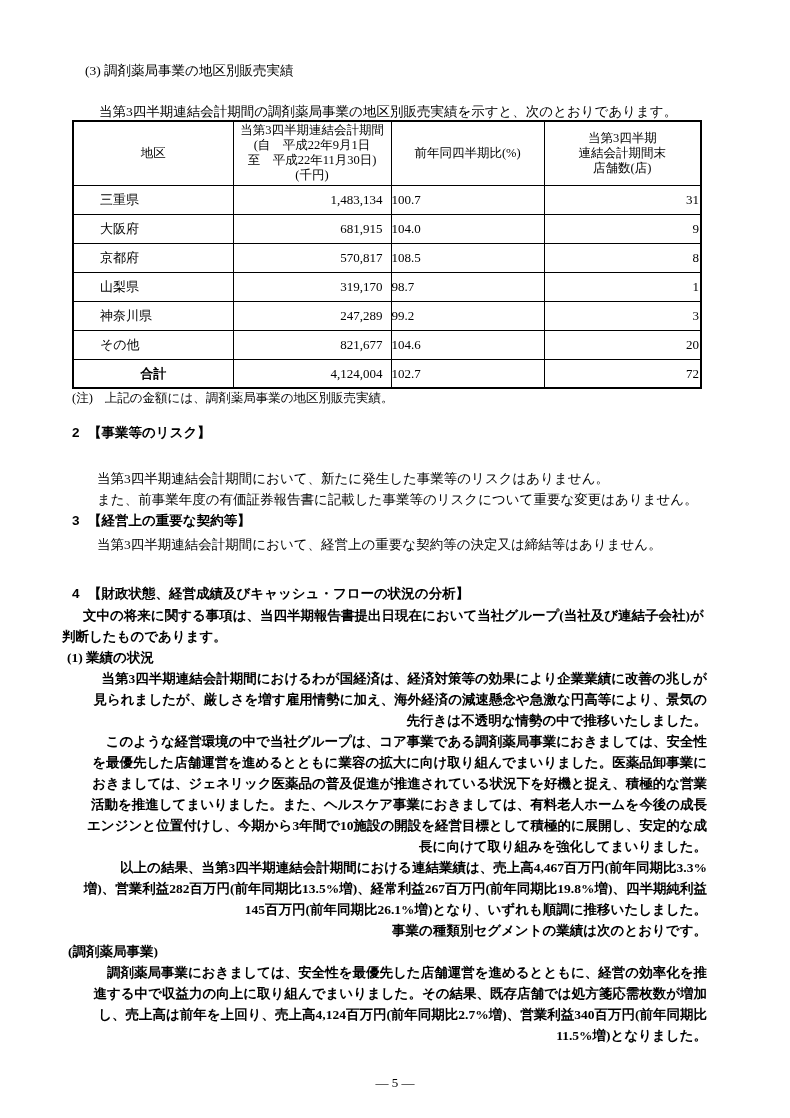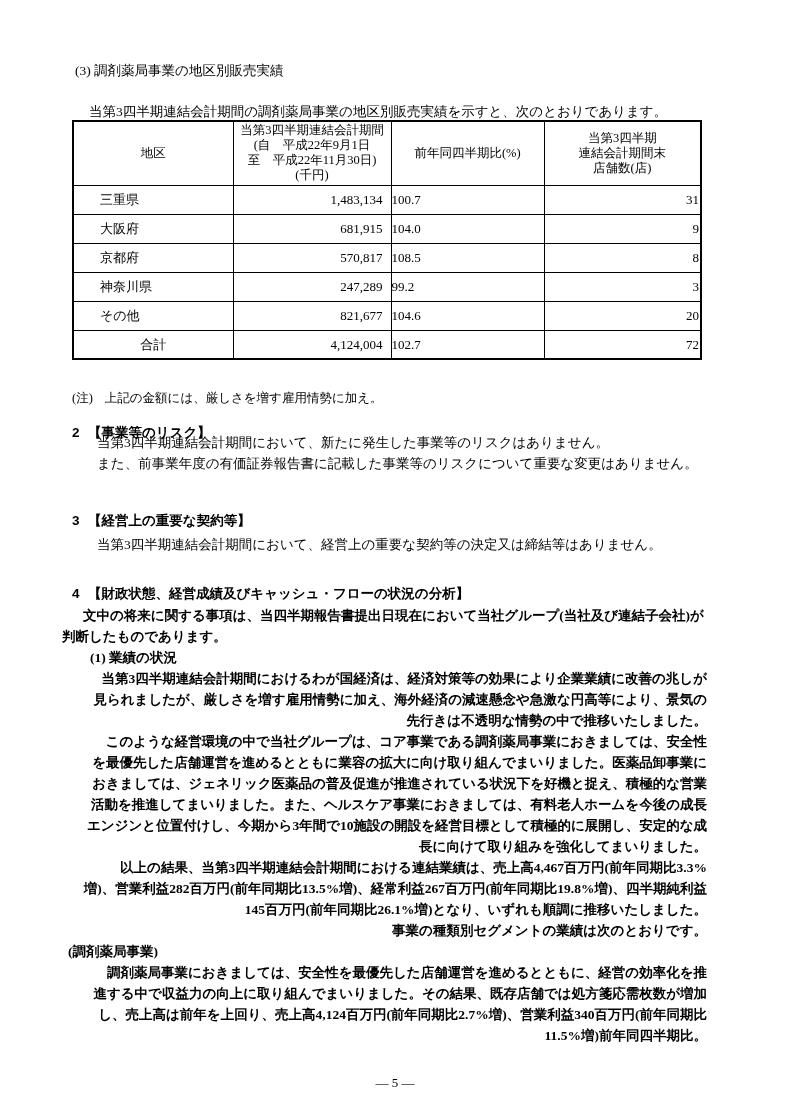--- a/index.html
+++ b/index.html
@@ -37,50 +37,50 @@
     height:64px;
     text-align:center;
     font-size:12.5px;
     line-height:15px;
   }
   tr.data td { height:29px; }
   td.region { text-align:left; padding-left:26px; }
   td.amount { text-align:right; padding-right:8px;margin-left:30px; }
   td.yoy    { text-align:left; padding-right:8px;margin-top:41px; }
   td.stores { text-align:right; padding-right:1px; }
-  tr.total td.region { text-align:center; padding-left:0; }
+  tr.total td.region { text-align:center; padding-left:0;font-weight:bold; }
 
   .note { font-size:12.5px; }
   .note .note-label { margin-right:12px; }
 
   
   .sec-heading {
     display:flex;
     font-family:"Liberation Sans","DejaVu Sans",sans-serif;
     font-weight:bold;
     font-size:13.5px;
     line-height:18px;
   }
   .sec-heading .sec-num { width:26px; padding-left:10px; }
 
   .indent-body { }          
   .flow { width:645px; }    
   .flow p.lead   { text-indent:21px; }
-  .flow .subhead { margin-left:28px; }
+  .flow .subhead { margin-left:5px; }
   .flow p.body-p { margin-left:21px; text-indent:14px;text-align:right; }
   .flow .seg-label { margin-left:6px; }
 
   .footer { width:790px; text-align:center; font-size:13px; }
 </style>
 </head>
 <body>
 
 <div class="page">
 
-  <div class="abs" style="left:52px; top:60px; width:645px;">
+  <div class="abs" style="left:62px; top:60px; width:645px;">
     <div class="hdr-line1">(3) 調剤薬局事業の地区別販売実績</div>
     <div class="hdr-line2">当第3四半期連結会計期間の調剤薬局事業の地区別販売実績を示すと、次のとおりであります。</div>
   </div>
 
   <div class="abs" style="left:72px; top:120px;">
     <table class="sales">
       <colgroup>
         <col style="width:160px">
           <col style="width:158px">
           <col style="width:153px">
@@ -118,20 +118,26 @@
         <td class="yoy">104.0</td>
         <td class="stores">9</td>
       </tr>
       <tr class="data">
         <td class="region">京都府</td>
         <td class="amount">570,817</td>
         <td class="yoy">108.5</td>
         <td class="stores">8</td>
       </tr>
       <tr class="data">
+        <td class="region">山梨県</td>
+        <td class="amount">319,170</td>
+        <td class="yoy">98.7</td>
+        <td class="stores">1</td>
+      </tr>
+      <tr class="data">
         <td class="region">神奈川県</td>
         <td class="amount">247,289</td>
         <td class="yoy">99.2</td>
         <td class="stores">3</td>
       </tr>
       <tr class="data">
         <td class="region">その他</td>
         <td class="amount">821,677</td>
         <td class="yoy">104.6</td>
         <td class="stores">20</td>
@@ -140,28 +146,28 @@
         <td class="region">合計</td>
         <td class="amount">4,124,004</td>
         <td class="yoy">102.7</td>
         <td class="stores">72</td>
       </tr>
     </tbody>
       </table>
   </div>
 
   <div class="abs note" style="left:72px; top:388px;">
-    <span class="note-label">(注)</span><span>上記の金額には、厳しさを増す雇用情勢に加え。</span>
+    <span class="note-label">(注)</span><span>上記の金額には、調剤薬局事業の地区別販売実績。</span>
   </div>
 
   <div class="abs sec-heading" style="left:62px; top:424px;">
     <span class="sec-num">2</span>
     <span>【事業等のリスク】</span>
   </div>
-  <div class="abs indent-body" style="left:97px; top:432px; width:610px;">
+  <div class="abs indent-body" style="left:97px; top:468px; width:610px;">
     <div>当第3四半期連結会計期間において、新たに発生した事業等のリスクはありません。</div>
     <div>また、前事業年度の有価証券報告書に記載した事業等のリスクについて重要な変更はありません。</div>
   </div>
 
   <div class="abs sec-heading" style="left:62px; top:512px;">
     <span class="sec-num">3</span>
     <span>【経営上の重要な契約等】</span>
   </div>
   <div class="abs indent-body" style="left:97px; top:534px; width:610px;">
     <div>当第3四半期連結会計期間において、経営上の重要な契約等の決定又は締結等はありません。</div>
@@ -172,18 +178,18 @@
     <span>【財政状態、経営成績及びキャッシュ・フローの状況の分析】</span>
   </div>
   <div class="abs flow" style="left:62px; top:605px;font-weight:bold;">
     <p class="lead">文中の将来に関する事項は、当四半期報告書提出日現在において当社グループ(当社及び連結子会社)が判断したものであります。</p>
     <div class="subhead">(1) 業績の状況</div>
     <p class="body-p">当第3四半期連結会計期間におけるわが国経済は、経済対策等の効果により企業業績に改善の兆しが見られましたが、厳しさを増す雇用情勢に加え、海外経済の減速懸念や急激な円高等により、景気の先行きは不透明な情勢の中で推移いたしました。</p>
     <p class="body-p">このような経営環境の中で当社グループは、コア事業である調剤薬局事業におきましては、安全性を最優先した店舗運営を進めるとともに業容の拡大に向け取り組んでまいりました。医薬品卸事業におきましては、ジェネリック医薬品の普及促進が推進されている状況下を好機と捉え、積極的な営業活動を推進してまいりました。また、ヘルスケア事業におきましては、有料老人ホームを今後の成長エンジンと位置付けし、今期から3年間で10施設の開設を経営目標として積極的に展開し、安定的な成長に向けて取り組みを強化してまいりました。</p>
     <p class="body-p">以上の結果、当第3四半期連結会計期間における連結業績は、売上高4,467百万円(前年同期比3.3%増)、営業利益282百万円(前年同期比13.5%増)、経常利益267百万円(前年同期比19.8%増)、四半期純利益145百万円(前年同期比26.1%増)となり、いずれも順調に推移いたしました。</p>
     <p class="body-p">事業の種類別セグメントの業績は次のとおりです。</p>
     <div class="seg-label">(調剤薬局事業)</div>
-    <p class="body-p">調剤薬局事業におきましては、安全性を最優先した店舗運営を進めるとともに、経営の効率化を推進する中で収益力の向上に取り組んでまいりました。その結果、既存店舗では処方箋応需枚数が増加し、売上高は前年を上回り、売上高4,124百万円(前年同期比2.7%増)、営業利益340百万円(前年同期比11.5%増)前年同四半期比。</p>
+    <p class="body-p">調剤薬局事業におきましては、安全性を最優先した店舗運営を進めるとともに、経営の効率化を推進する中で収益力の向上に取り組んでまいりました。その結果、既存店舗では処方箋応需枚数が増加し、売上高は前年を上回り、売上高4,124百万円(前年同期比2.7%増)、営業利益340百万円(前年同期比11.5%増)となりました。</p>
   </div>
 
   <div class="abs footer" style="left:0; top:1072px;">― 5 ―</div>
 
 </div>
 
 </body></html>

